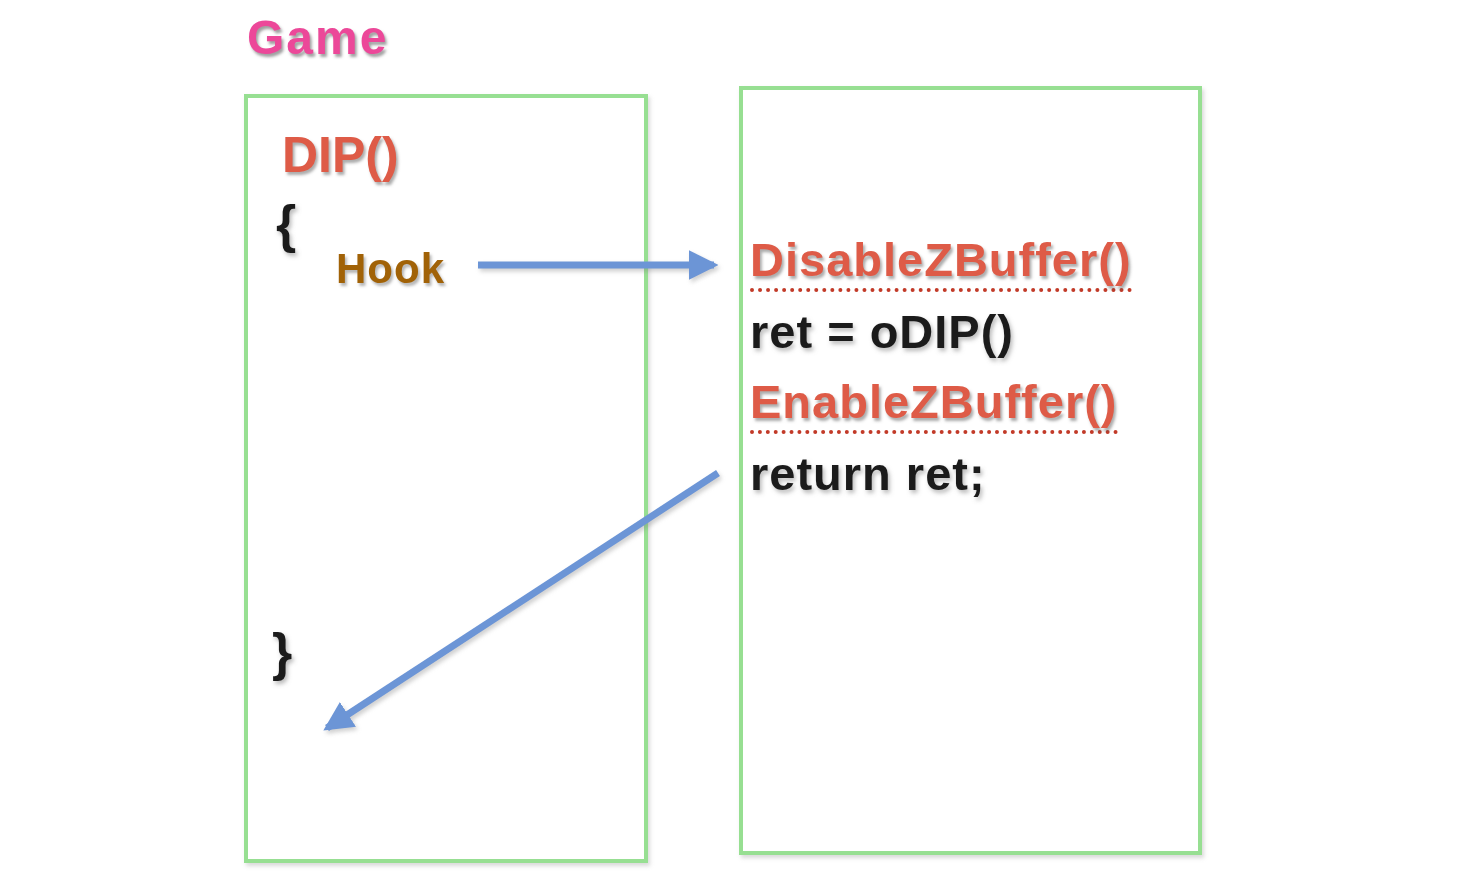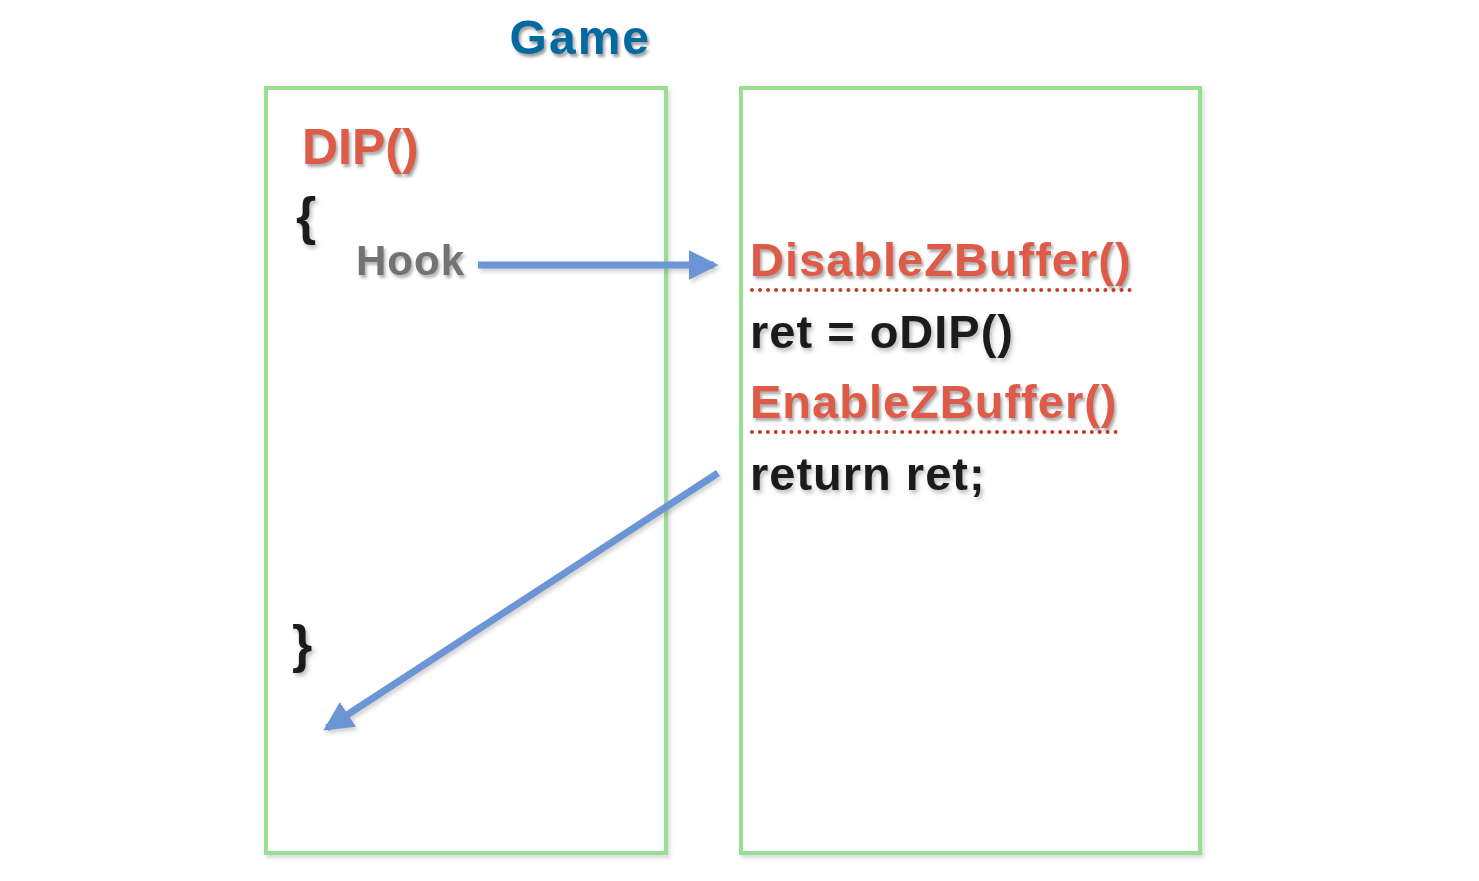--- a/index.html
+++ b/index.html
@@ -10,52 +10,52 @@
     background: #ffffff;
     font-family: "Liberation Sans", sans-serif;
     font-weight: bold;
     overflow: hidden;
   }
   .title {
     position: absolute;
     top: 10px;
     font-size: 48px;
     letter-spacing: 2px;
-    color: #0369a1;
-    text-align: right;
+    color: #ec4899;
+    text-align: left;
     text-shadow: 2px 3px 3px rgba(80,80,80,0.55);
     white-space: nowrap;
   }
   .game-title { left: 247px; width: 404px; }
   .hack-title { left: 739px; width: 463px; }
   .box {
     position: absolute;
     top: 86px;
     height: 761px;
     border: 4px solid #97DF92;
     background: #ffffff;
     box-shadow: 2px 3px 4px rgba(150,150,150,0.35);
   }
-  .game-box { left: 264px; width: 396px; }
+  .game-box { left: 244px; width: 396px; margin-top: 8px; }
   .hack-box { left: 739px; width: 455px; }
   .code {
     position: absolute;
     line-height: 1;
     white-space: nowrap;
   }
   .red {
     color: #DE5B47;
     text-shadow: 2px 3px 3px rgba(90,90,90,0.5);
   }
   .black {
     color: #1b1b1b;
     text-shadow: 2px 3px 4px rgba(120,120,120,0.5);
   }
   .blue {
-    color: #737373;
+    color: #a16207;
     text-shadow: 2px 3px 3px rgba(90,90,90,0.45);
   }
   .underline-dotted {
     border-bottom: 4px dotted #C23A28;
     padding-bottom: 2px;
   }
   
   .line-dip        { left: 34px; top: 32px;  font-size: 50px; }
   .line-openbrace  { left: 28px; top: 100px; font-size: 52px; }
   .line-hook       { left: 88px; top: 150px; font-size: 42px; letter-spacing: 1px; }

